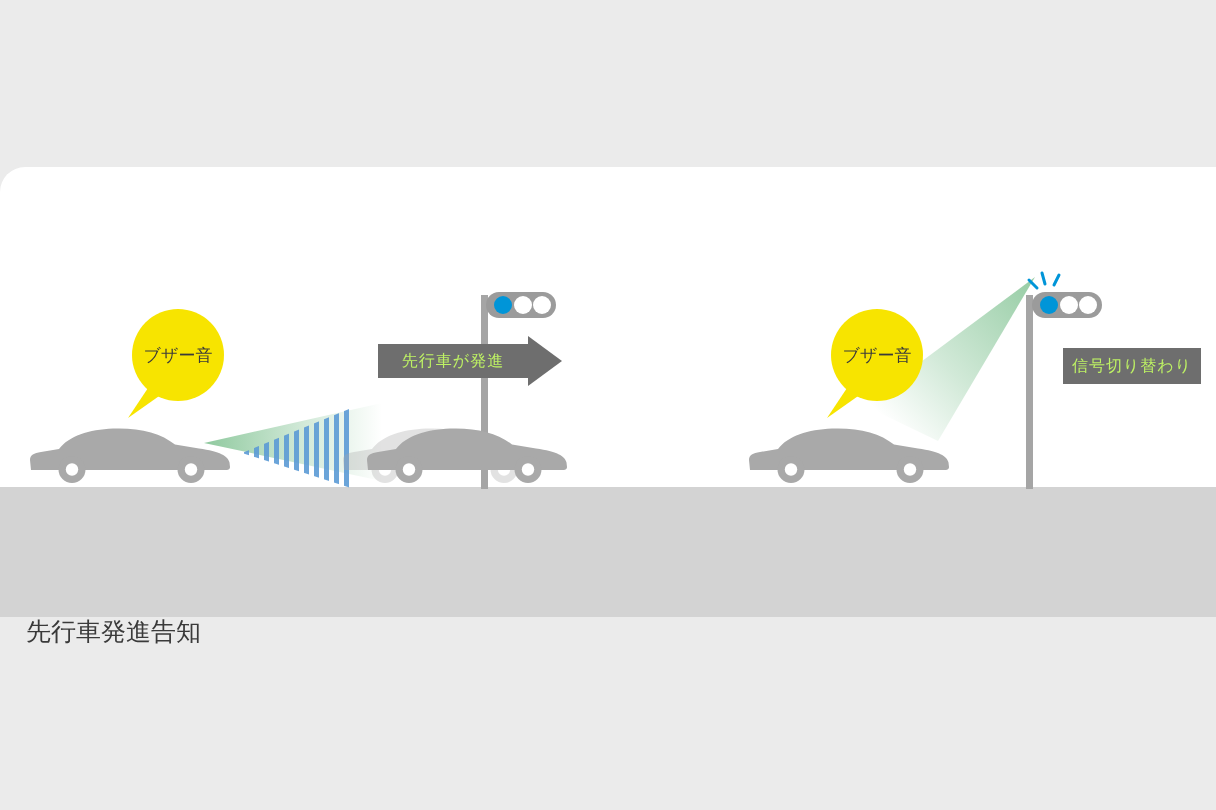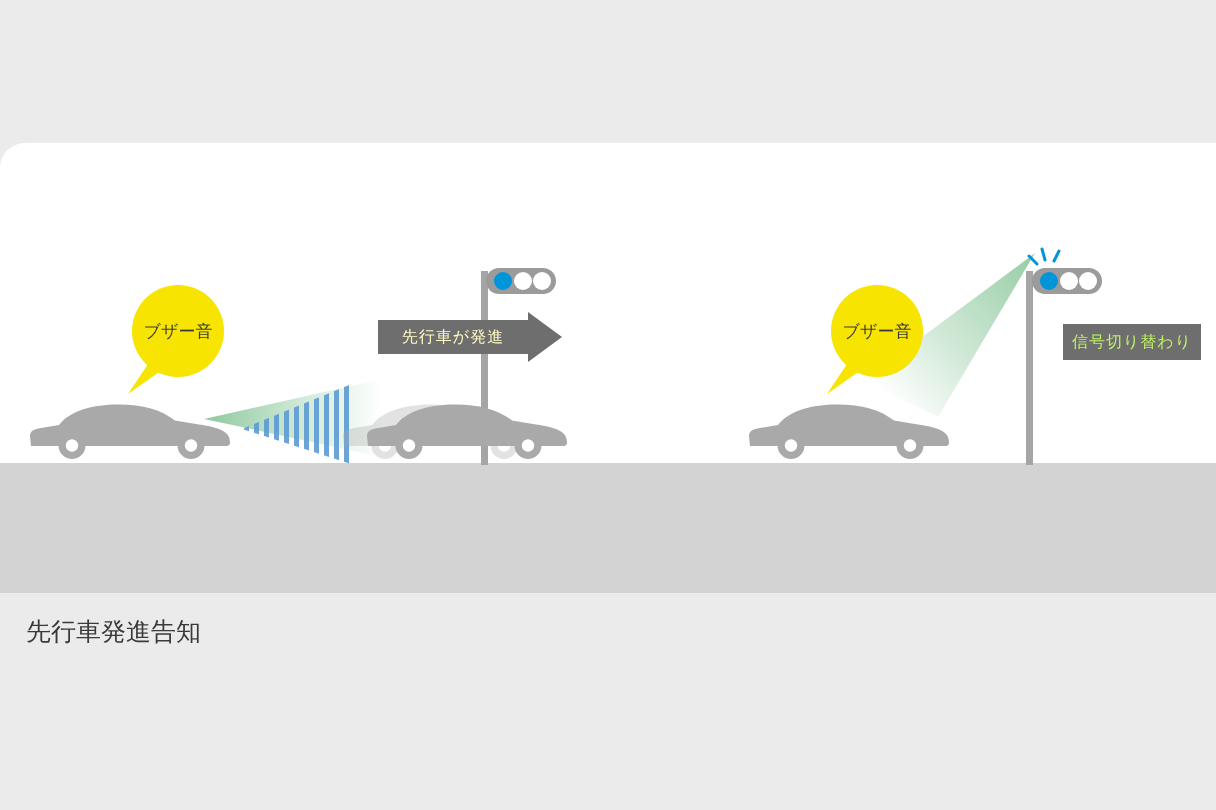--- a/index.html
+++ b/index.html
@@ -3,21 +3,21 @@
 <meta charset="utf-8">
 <style>
   * { margin:0; padding:0; box-sizing:border-box; }
   html,body { background:#ebebeb; }
   .stage {
     position:relative; width:1216px; height:810px;
     background:var(--page-bg,#ebebeb); overflow:hidden;
     font-family:"Liberation Sans","DejaVu Sans",sans-serif;
   }
   .panel {
-    position:absolute; top:143px; width:692px; height:450px;
+    position:absolute; top:167px; width:692px; height:450px;
     background:var(--panel-bg,#ffffff);
     border-radius:25px;
   }
   .panel-left  { left:0; }
   .panel-right { left:616px; }
   .road {
     position:absolute; left:0; bottom:0; width:100%; height:130px;
     background:var(--road-gray,#d3d3d3);
   }
   .scene-svg { position:absolute; left:0; top:0; }
@@ -30,21 +30,21 @@
   .bubble-left  { left:132px; top:142px; }
   .bubble-right { left:215px; top:142px; }
   .bubble-text  { font-size:17px; color:var(--text-dark,#3a3a3a); white-space:nowrap; }
   .bubble-tail  { position:absolute; left:-4px; bottom:-17px; width:36px; height:36px; }
 
   .arrow {
     position:absolute; left:378px; top:177px; width:150px; height:34px;
     background:var(--label-gray,#6e6e6e);
     display:flex; align-items:center; justify-content:center;
   }
-  .arrow-text { color:#fef9c3; font-size:16px; letter-spacing:1px; white-space:nowrap; }
+  .arrow-text { color:#bef264; font-size:16px; letter-spacing:1px; white-space:nowrap; }
   .arrow-head {
     position:absolute; left:150px; top:50%; transform:translateY(-50%);
     width:0; height:0;
     border-left:34px solid var(--label-gray,#6e6e6e);
     border-top:25px solid transparent; border-bottom:25px solid transparent;
   }
 
   .signal-label {
     position:absolute; left:447px; top:181px; width:138px; height:36px;
     background:var(--label-gray,#6e6e6e); color:#bef264;

